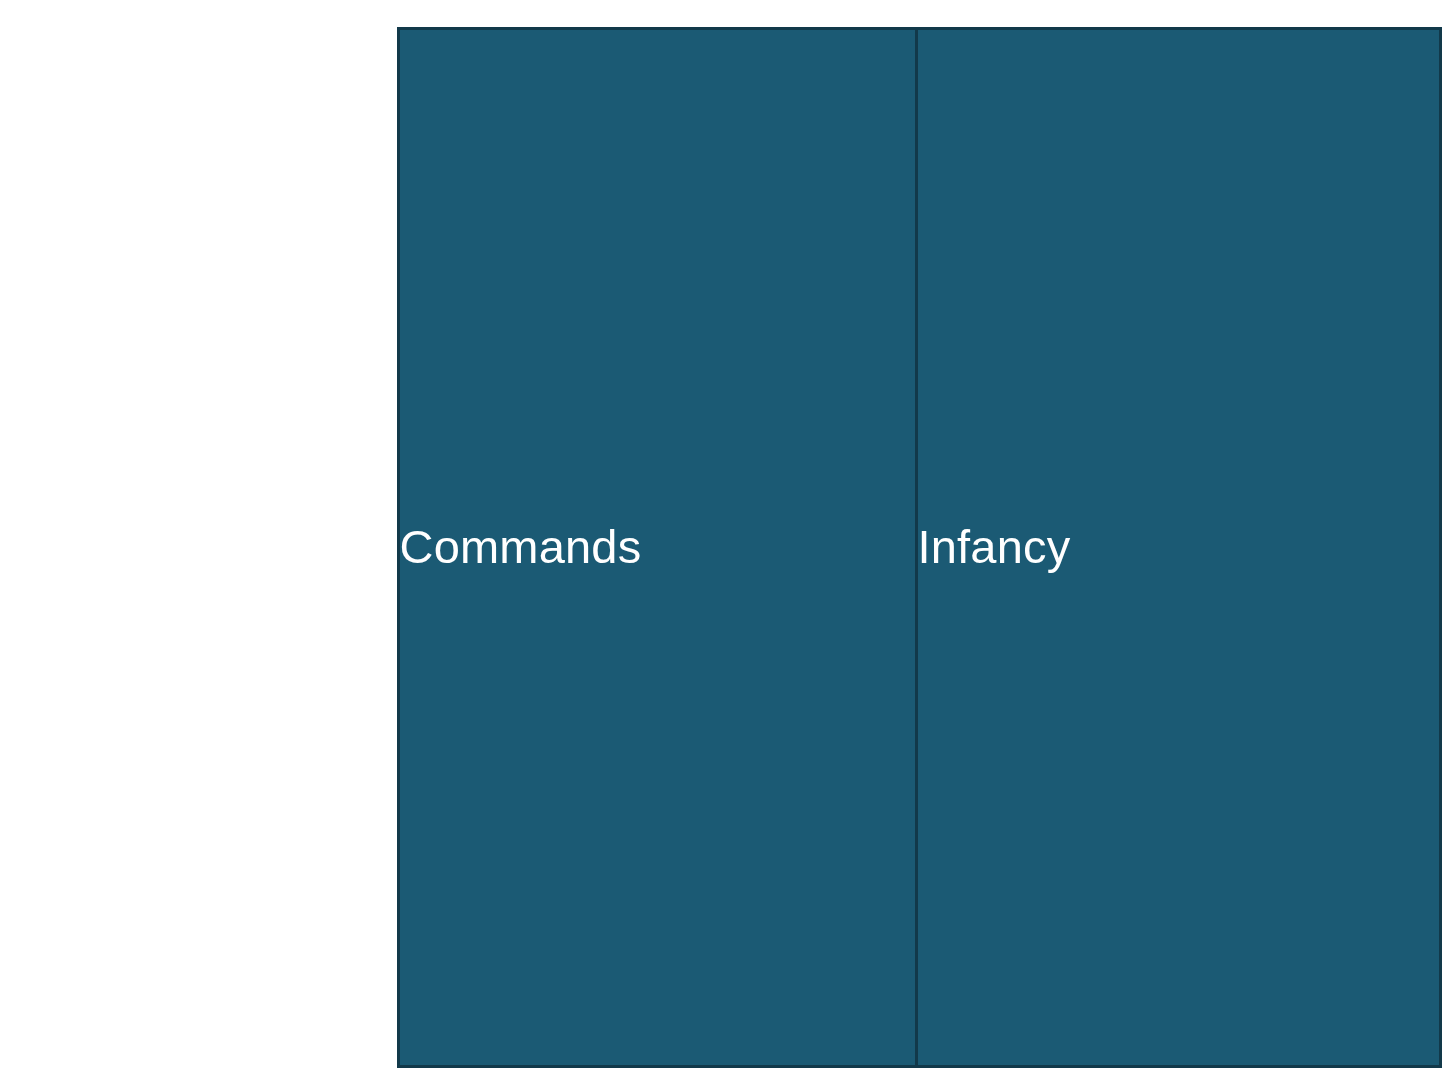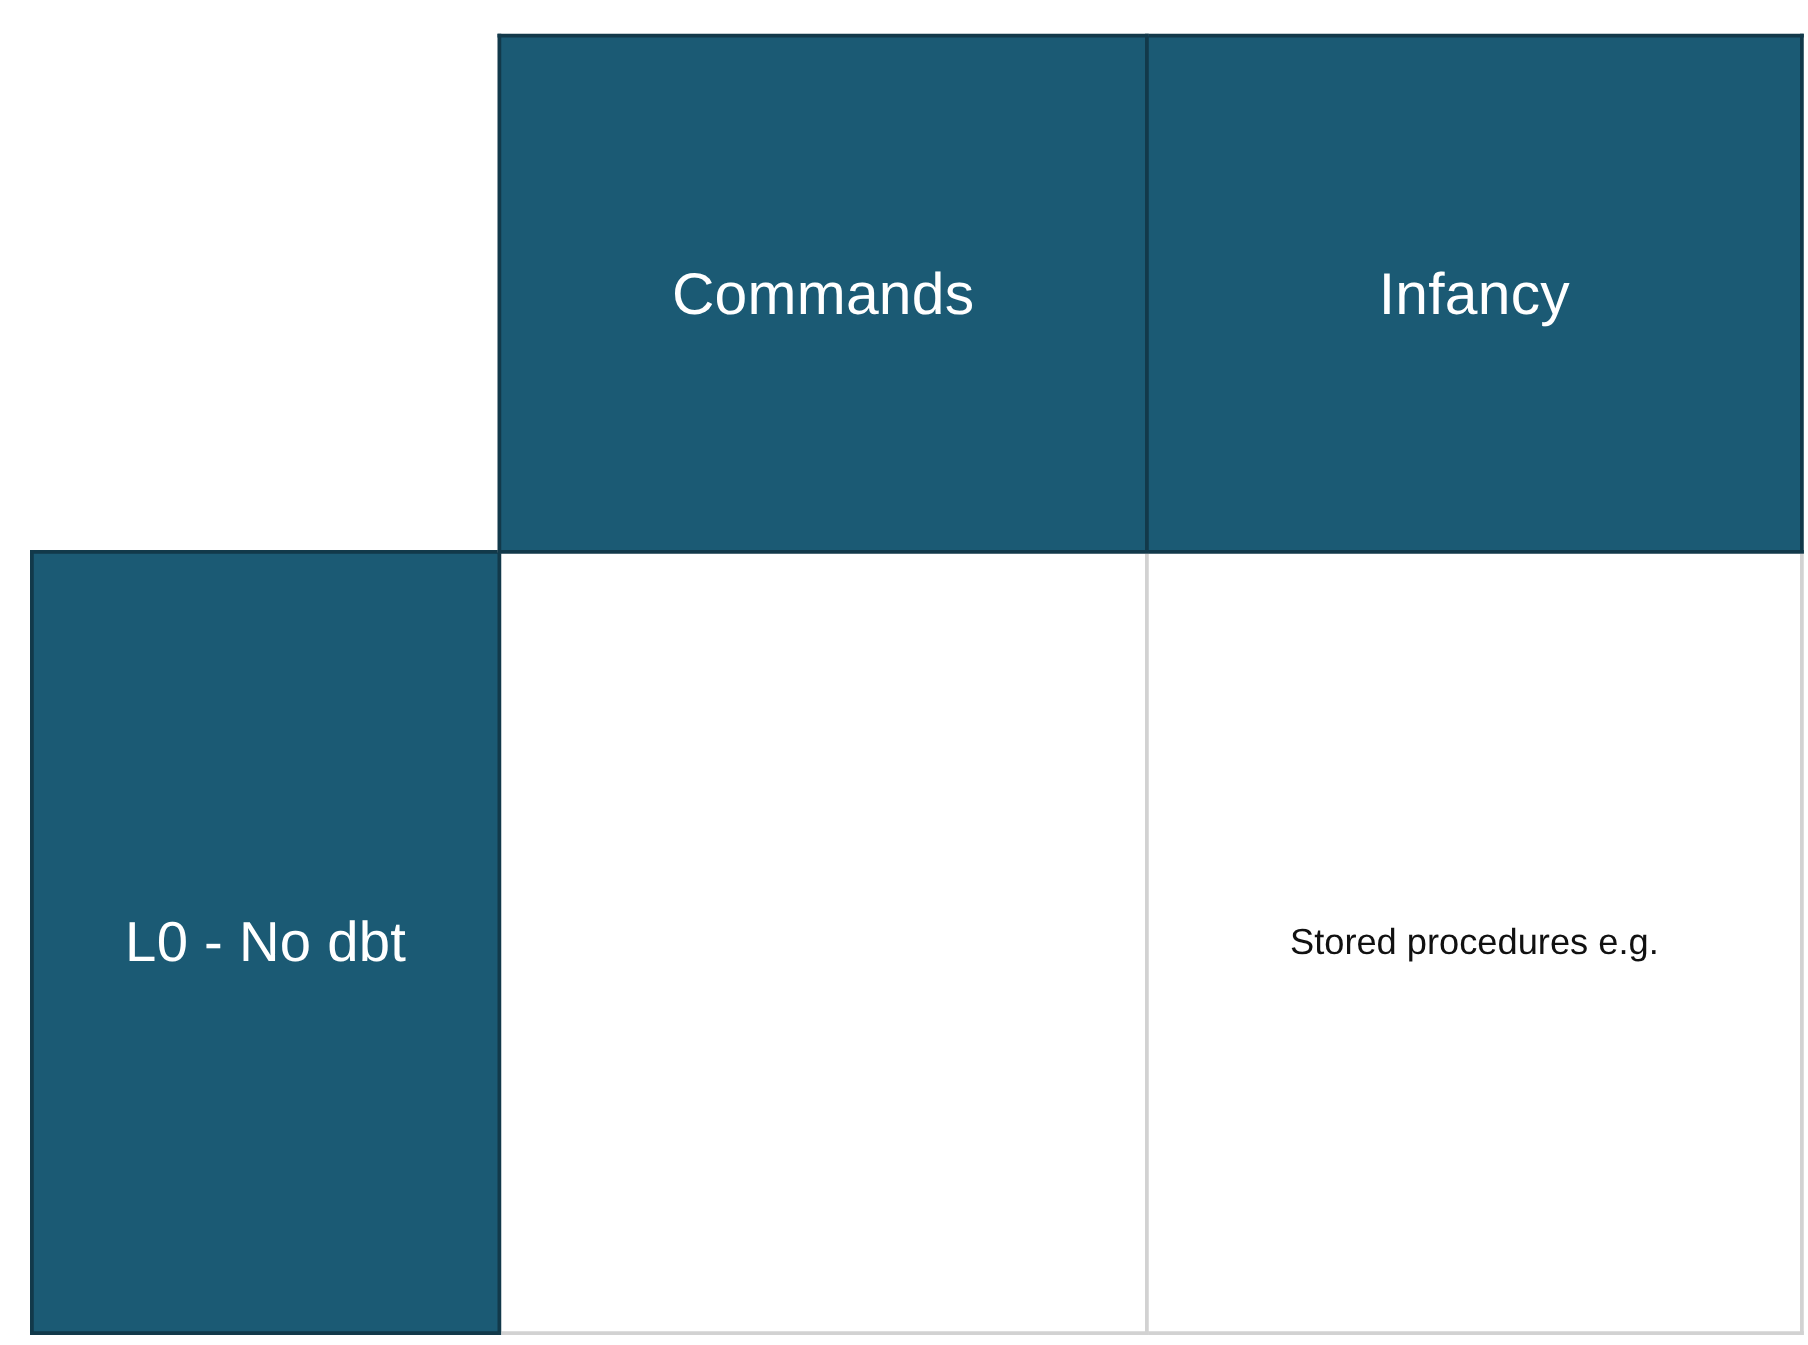--- a/index.html
+++ b/index.html
@@ -29,21 +29,21 @@
     width: 1416px;
     height: 1041px;
     border-collapse: collapse;
     table-layout: fixed;
   }
 
   .matrix td {
     padding: 0;
     margin: 0;
     vertical-align: middle;
-    text-align: center;
+    text-align: left;
   }
 
   
   .col-rowhead { width: 374px; }
   .col-body    { width: 518px; }
   .col-body2   { width: 524px; }
 
   
   .row-head { height: 258px; }
   .row-l1   { height: 393px; }
@@ -102,26 +102,17 @@
     </colgroup>
     <tbody>
 
       <tr class="row-head">
         <td class="corner"></td>
         <td class="hdr col-hdr">Commands</td>
         <td class="hdr col-hdr">Infancy</td>
       </tr>
 
 
-      <tr class="row-l0">
-        <td class="hdr row-hdr">L0 - No dbt</td>
-        <td class="cell">
-          <span class="txt"></span>
-        </td>
-        <td class="cell">
-          <span class="txt">Stored procedures e.g.</span>
-        </td>
-      </tr>
 
     </tbody>
   </table>
 
 </div>
 
 </body></html>

